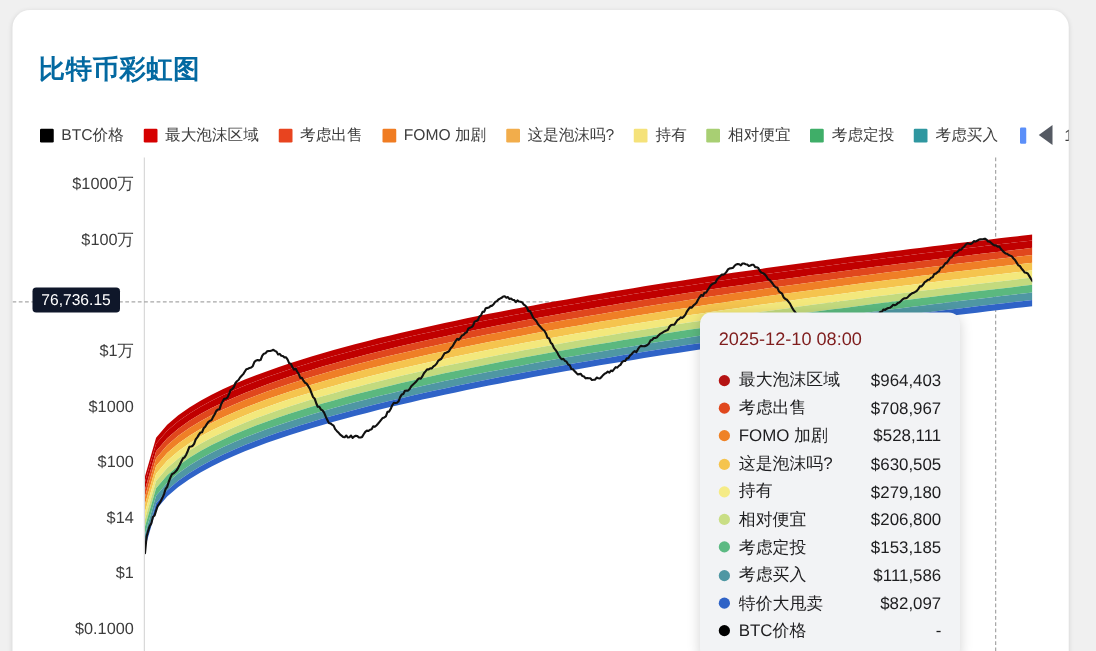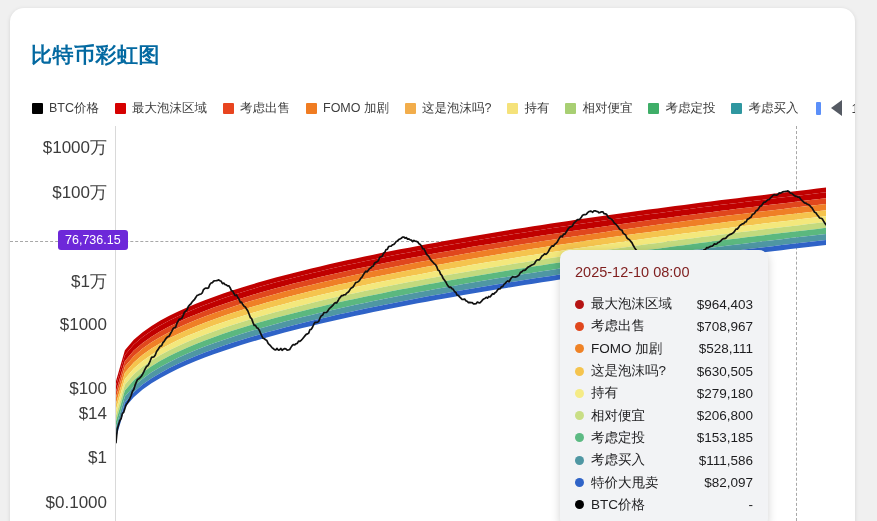--- a/index.html
+++ b/index.html
@@ -31,27 +31,27 @@
   #pager{display:flex;align-items:center;margin-left:2px;}
   .pg-bar{width:5px;height:13px;background:#5b8ff9;border-radius:1px;margin-right:10px;}
   .pg-arrow{width:0;height:0;cursor:pointer;}
   .pg-prev{border-top:8px solid transparent;border-bottom:8px solid transparent;border-right:11px solid #555a63;}
   .pg-num{font-size:13px;color:#3d3d3d;margin:0 9px;}
 
   
   #plot{position:absolute;left:0;top:118px;width:845px;height:420px;}
   .ylab{
     position:absolute;right:0;transform:translateY(-50%);
-    font-size:17px;color:#3c3c3c;text-align:center;white-space:nowrap;
+    font-size:13px;color:#3c3c3c;text-align:center;white-space:nowrap;
   }
   #yaxis{position:absolute;left:0;top:0;width:97px;height:400px;}
   #axisline{position:absolute;left:105px;top:0;width:1px;height:400px;background:#d9d9d9;}
   #marker{
-    position:absolute;left:48px;top:208px;
-    background:#6d28d9;color:#ffffff;font-size:12.5px;
+    position:absolute;left:16px;top:208px;
+    background:#0f172a;color:#ffffff;font-size:12.5px;
     padding:3px 7px;border-radius:3px;white-space:nowrap;
   }
   #hline{
     position:absolute;left:0px;top:101px;width:800px;height:0;
     border-top:1px dashed #a8a8a8;
   }
   #vline{
     position:absolute;left:786px;top:0px;width:0;height:400px;
     border-left:1px dashed #a8a8a8;
   }
@@ -123,21 +123,21 @@
       </div>
     </div>
 
   <div id="plot">
 
     <div id="yaxis">
         <div class="ylab" style="top: 21.2054px;">$1000万</div>
         <div class="ylab" style="top: 65.6498px;">$100万</div>
         <div class="ylab" style="top: 154.539px;">$1万</div>
         <div class="ylab" style="top: 198.983px;">$1000</div>
-        <div class="ylab" style="top: 243.428px; margin-top: 20px;">$100</div>
+        <div class="ylab" style="top: 243.428px;">$100</div>
         <div class="ylab" style="top: 287.872px;">$14</div>
         <div class="ylab" style="top: 332.317px;">$1</div>
         <div class="ylab" style="top: 376.761px;">$0.1000</div>
       </div>
     <div id="axisline"></div>
 
     <div id="hline" style="top: 115.205px;"></div>
     <div id="vline" style="left: 786px;"></div>
 
     <div id="band-wrap">

